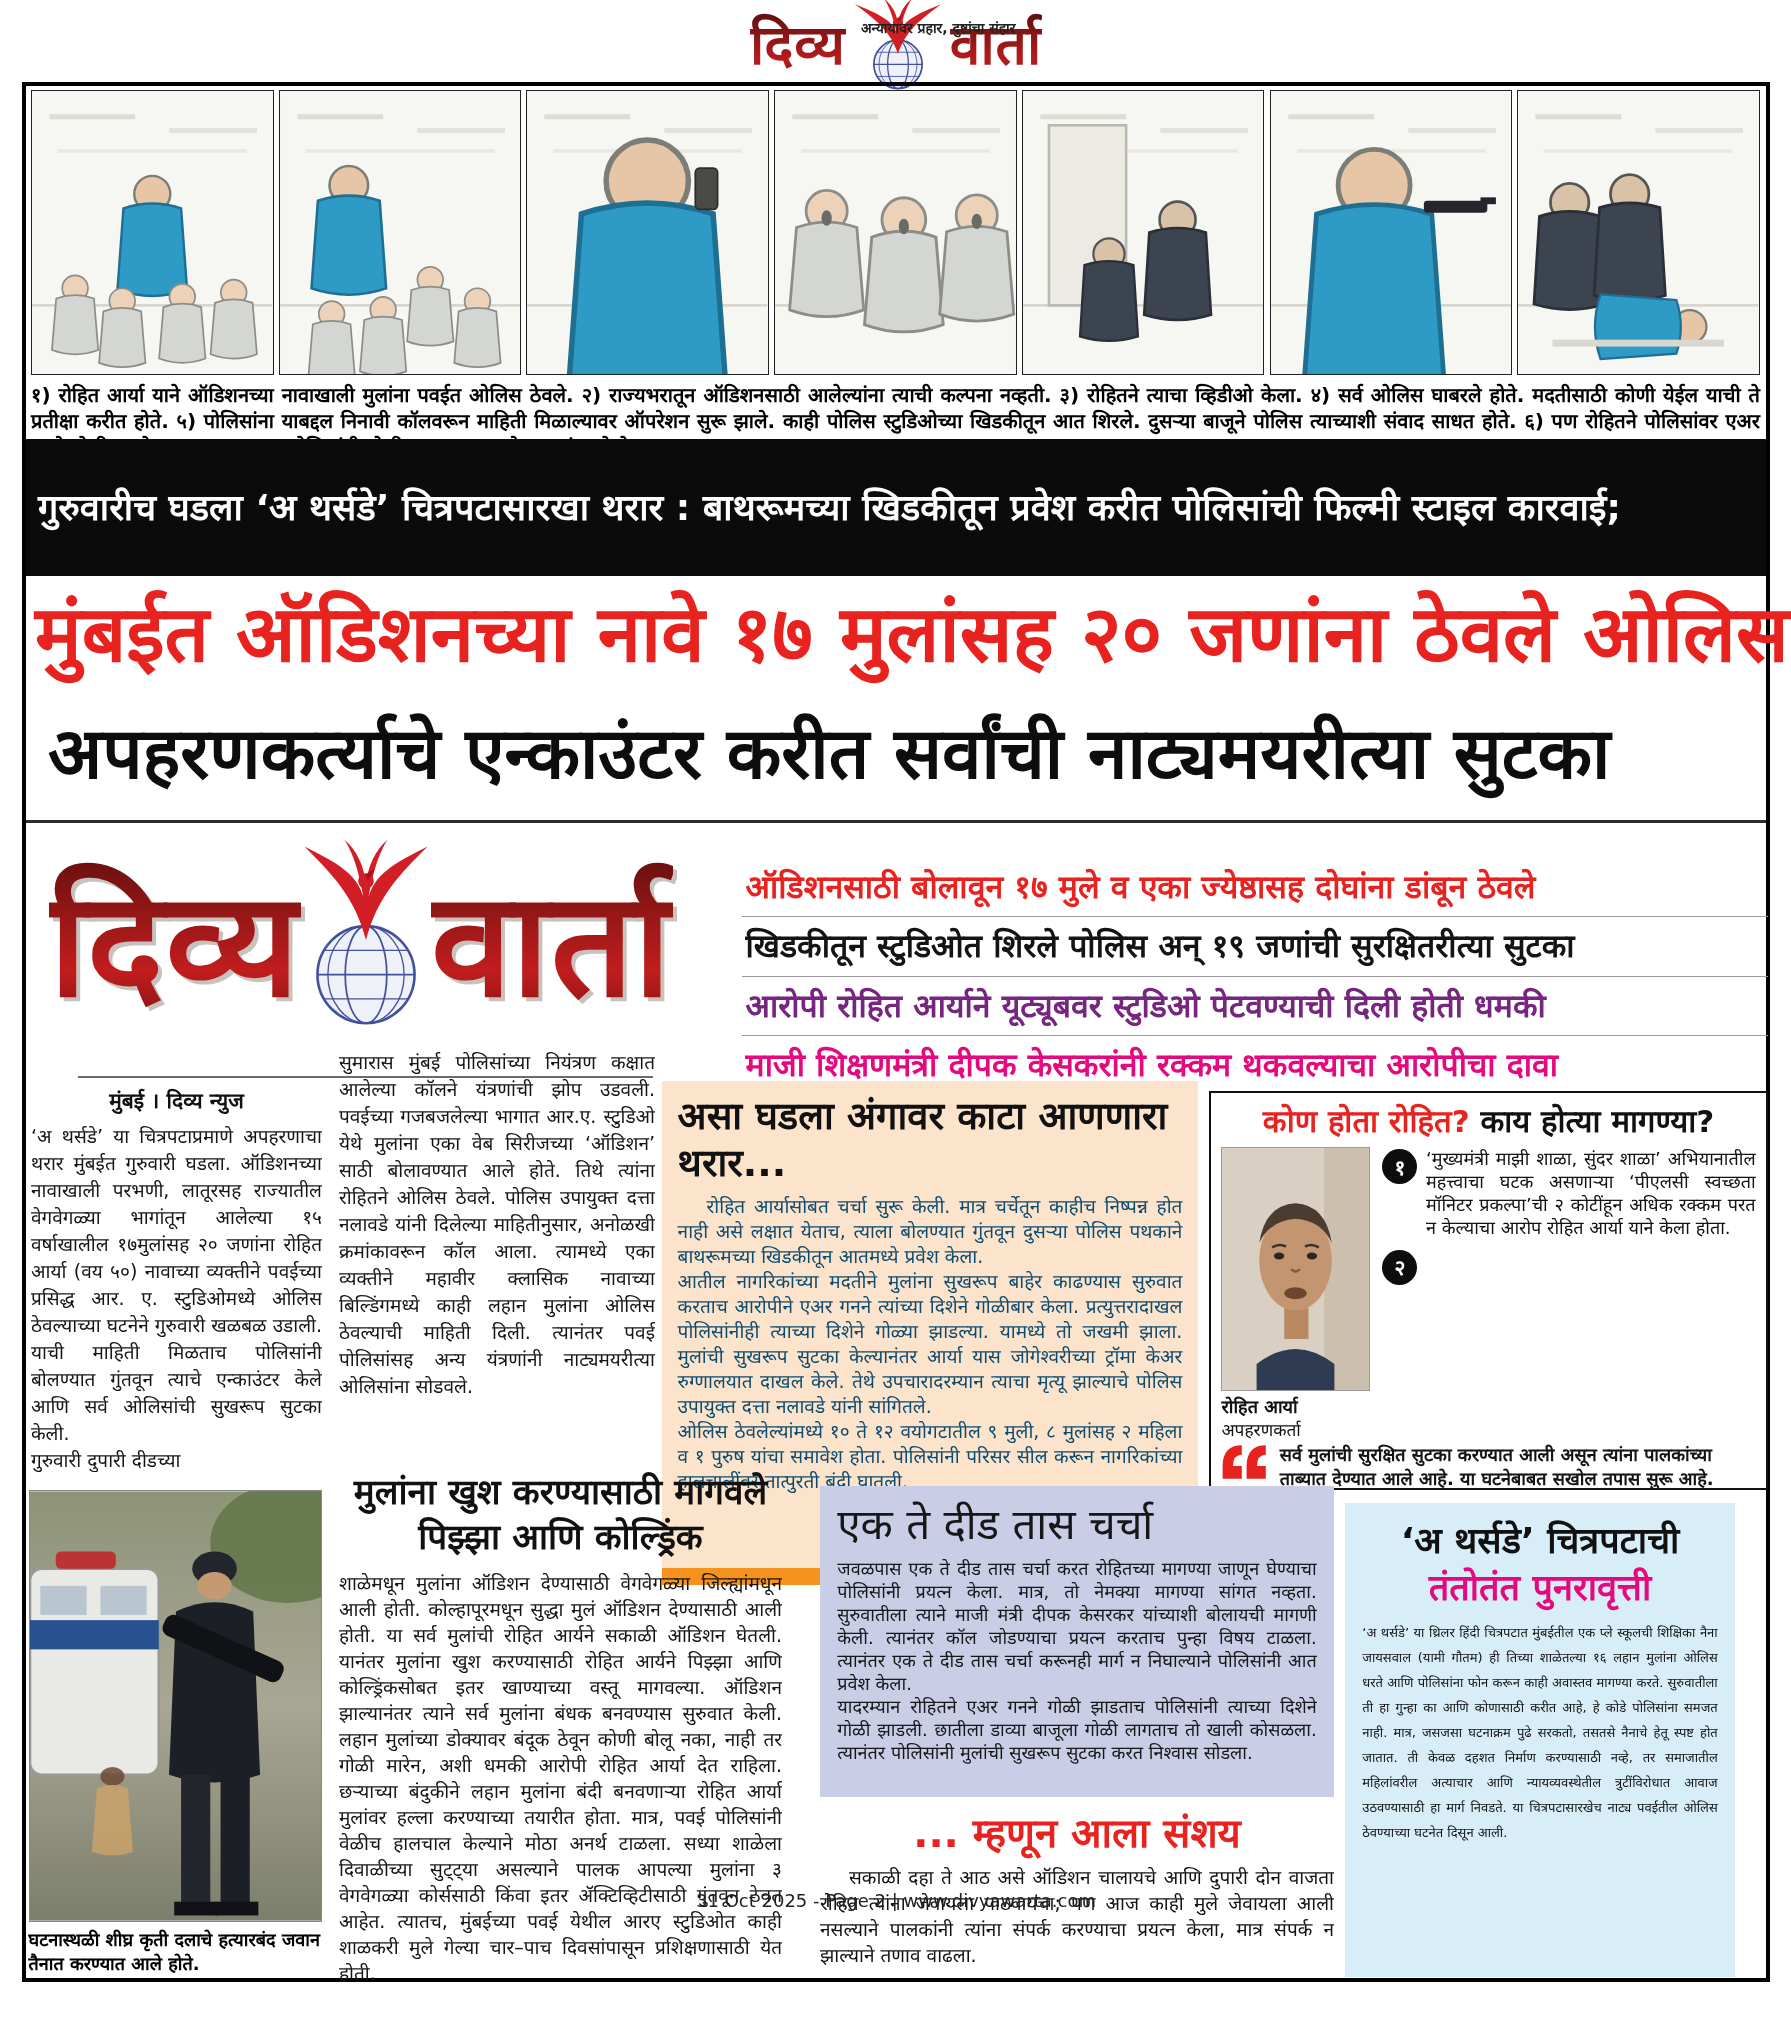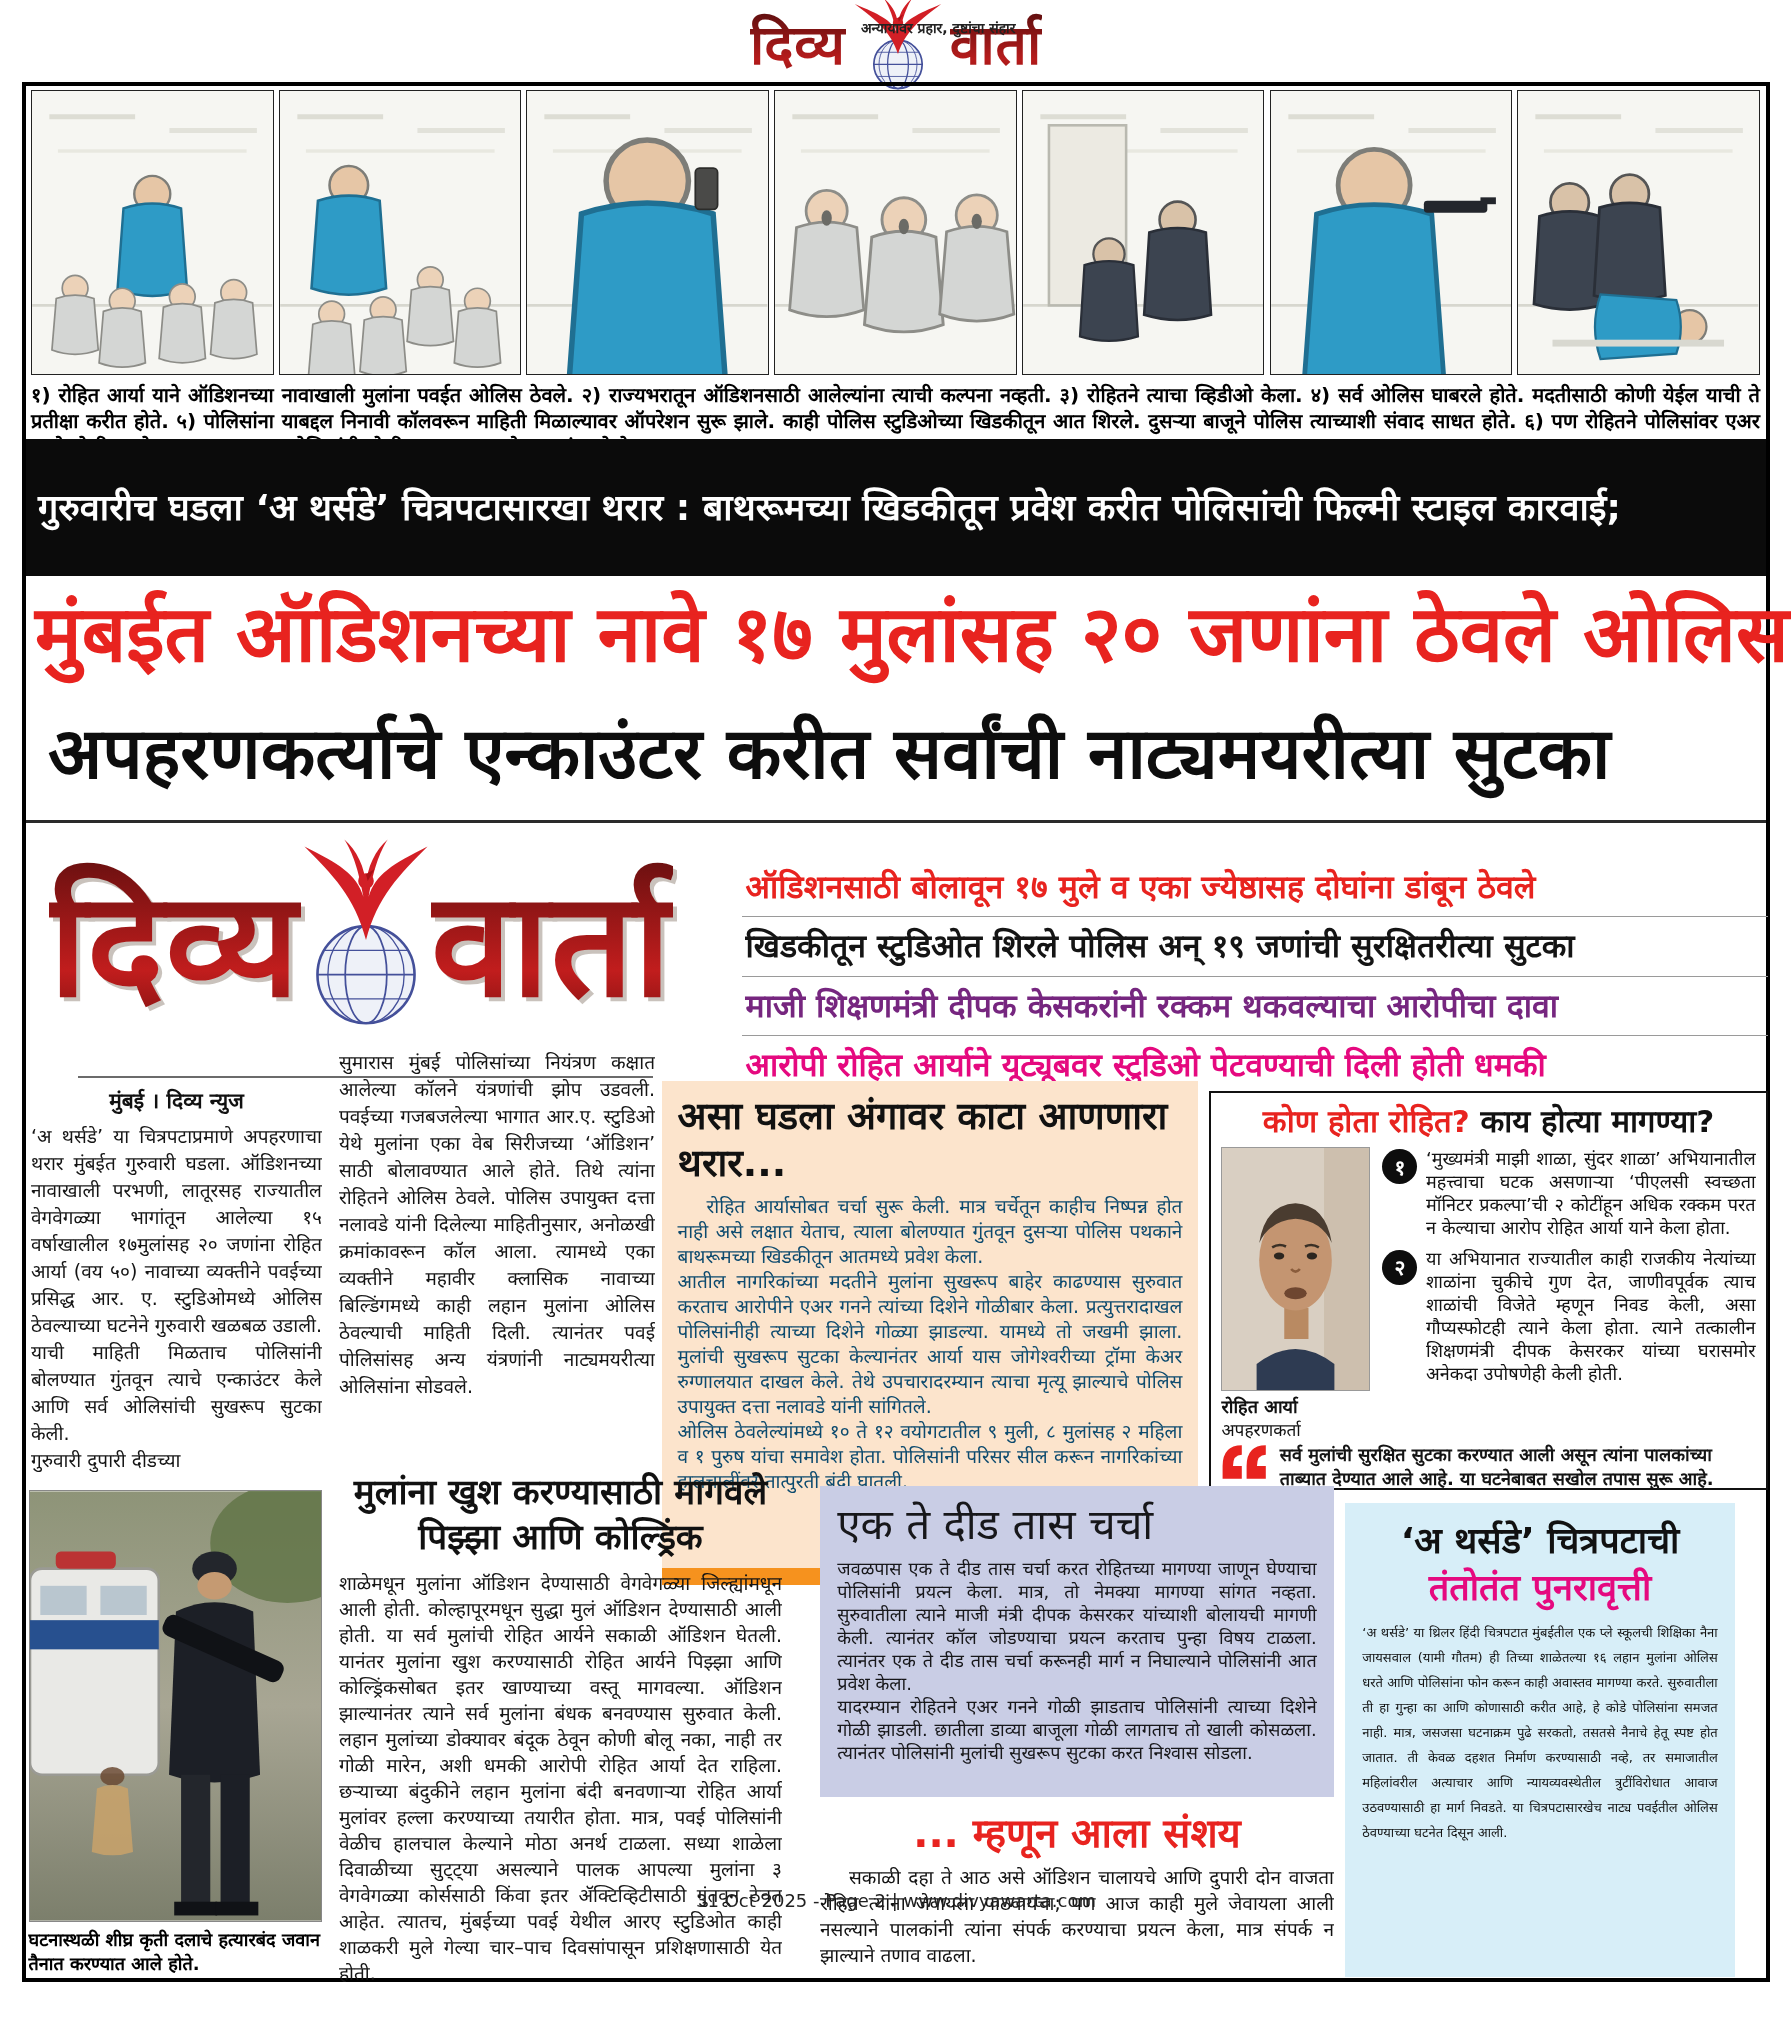--- a/index.html
+++ b/index.html
@@ -257,22 +257,22 @@
         <path d="M75 44 L85 38 L77 52 Z" fill="#a91016"></path>
       </svg>
     </span>
     <span class="logo-word">वार्ता</span>
   </div>
   <div class="logo-rule"></div>
 
   <div class="bullets">
     <div class="bullet-item">ऑडिशनसाठी बोलावून १७ मुले व एका ज्येष्ठासह दोघांना डांबून ठेवले</div>
     <div class="bullet-item">खिडकीतून स्टुडिओत शिरले पोलिस अन् १९ जणांची सुरक्षितरीत्या सुटका</div>
+    <div class="bullet-item">आरोपी रोहित आर्याने यूट्यूबवर स्टुडिओ पेटवण्याची  दिली होती धमकी</div>
     <div class="bullet-item">माजी शिक्षणमंत्री दीपक केसकरांनी रक्कम थकवल्याचा आरोपीचा दावा</div>
-    <div class="bullet-item">आरोपी रोहित आर्याने यूट्यूबवर स्टुडिओ पेटवण्याची  दिली होती धमकी</div>
   </div>
 
   <div class="col1">
     <div class="dateline">मुंबई । दिव्य न्युज</div>
     <p class="bodytext indent">‘अ थर्सडे’ या चित्रपटाप्रमाणे अपहरणाचा थरार मुंबईत गुरुवारी घडला. ऑडिशनच्या नावाखाली परभणी, लातूरसह राज्यातील वेगवेगळ्या भागांतून आलेल्या १५ वर्षाखालील १७मुलांसह २० जणांना रोहित आर्या (वय ५०) नावाच्या व्यक्तीने पवईच्या प्रसिद्ध आर. ए. स्टुडिओमध्ये ओलिस ठेवल्याच्या घटनेने गुरुवारी खळबळ उडाली. याची माहिती मिळताच पोलिसांनी बोलण्यात गुंतवून त्याचे एन्काउंटर केले आणि सर्व ओलिसांची सुखरूप सुटका केली.</p>
     <p class="bodytext indent">गुरुवारी दुपारी दीडच्या</p>
   </div>
 
   <div class="col2">
     <p class="bodytext">सुमारास मुंबई पोलिसांच्या नियंत्रण कक्षात आलेल्या कॉलने यंत्रणांची झोप उडवली. पवईच्या गजबजलेल्या भागात आर.ए. स्टुडिओ येथे मुलांना एका वेब सिरीजच्या ‘ऑडिशन’ साठी बोलावण्यात आले होते. तिथे त्यांना रोहितने ओलिस ठेवले. पोलिस उपायुक्त दत्ता नलावडे यांनी दिलेल्या माहितीनुसार, अनोळखी क्रमांकावरून कॉल आला. त्यामध्ये एका व्यक्तीने महावीर क्लासिक नावाच्या बिल्डिंगमध्ये काही लहान मुलांना ओलिस ठेवल्याची माहिती दिली. त्यानंतर पवई पोलिसांसह अन्य यंत्रणांनी नाट्यमयरीत्या ओलिसांना सोडवले.</p>
@@ -311,21 +311,20 @@
         <div class="photo-name">रोहित आर्या</div>
         <div class="photo-role">अपहरणकर्ता</div>
       </div>
       <div class="rohit-points">
         <div class="point">
           <div class="pnum">१</div>
           <div class="ptext">‘मुख्यमंत्री माझी शाळा, सुंदर शाळा’ अभियानातील महत्त्वाचा घटक असणाऱ्या ‘पीएलसी स्वच्छता मॉनिटर प्रकल्पा’ची २ कोटींहून अधिक रक्कम परत न केल्याचा आरोप रोहित आर्या याने केला होता.</div>
         </div>
         <div class="point">
           <div class="pnum">२</div>
-          <div class="ptext">या अभियानात राज्यातील काही राजकीय नेत्यांच्या शाळांना चुकीचे गुण देत, जाणीवपूर्वक त्याच शाळांची विजेते म्हणून निवड केली, असा गौप्यस्फोटही त्याने केला होता. त्याने तत्कालीन शिक्षणमंत्री दीपक केसरकर यांच्या घरासमोर अनेकदा उपोषणेही केली होती.</div>
         </div>
       </div>
     </div>
     <div class="rohit-quote">
       <div class="qmark">
         <svg viewBox="0 0 60 46" width="48" height="38">
           <path d="M2 28 Q2 2 26 2 L26 14 Q15 14 15 28 L26 28 L26 44 L2 44 Z" fill="#e8231f"></path>
           <path d="M32 28 Q32 2 56 2 L56 14 Q45 14 45 28 L56 28 L56 44 L32 44 Z" fill="#e8231f"></path>
         </svg>
       </div>

